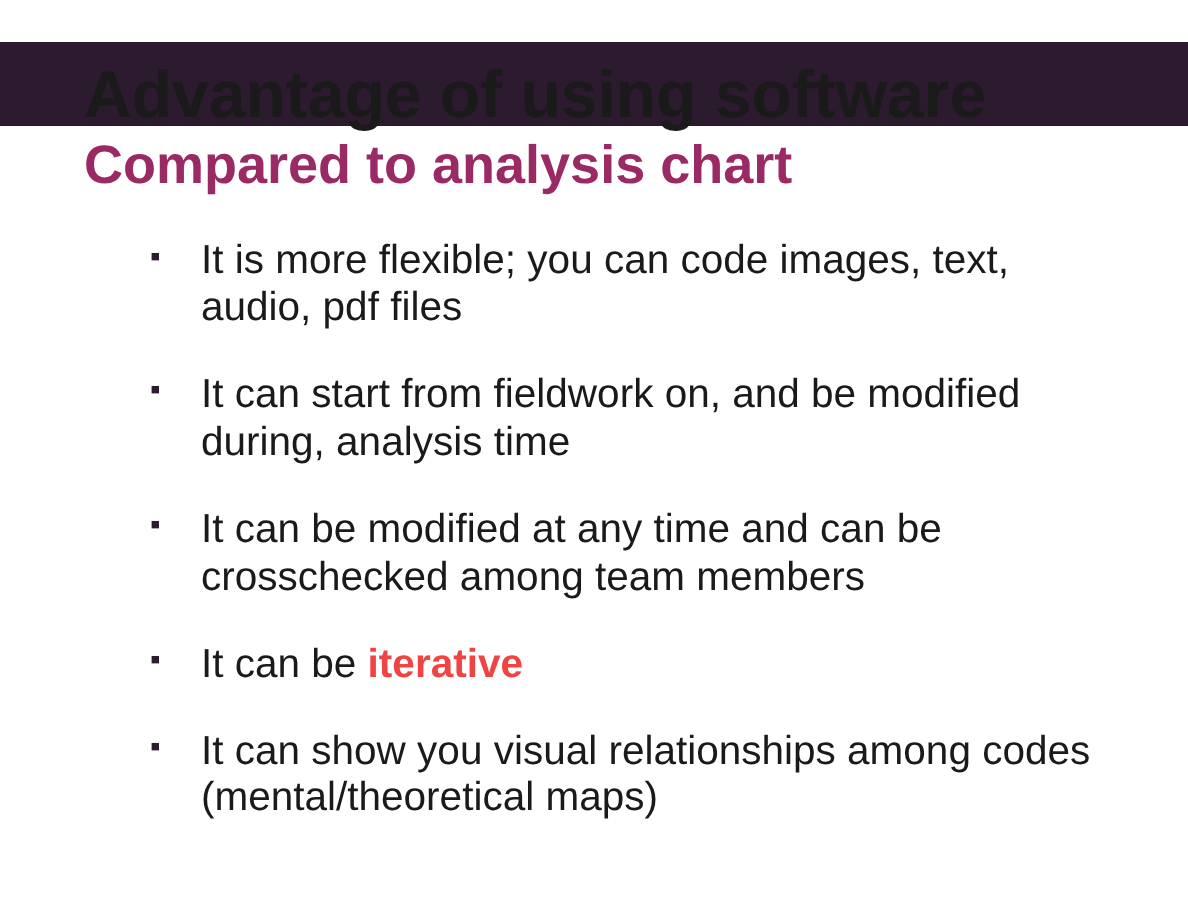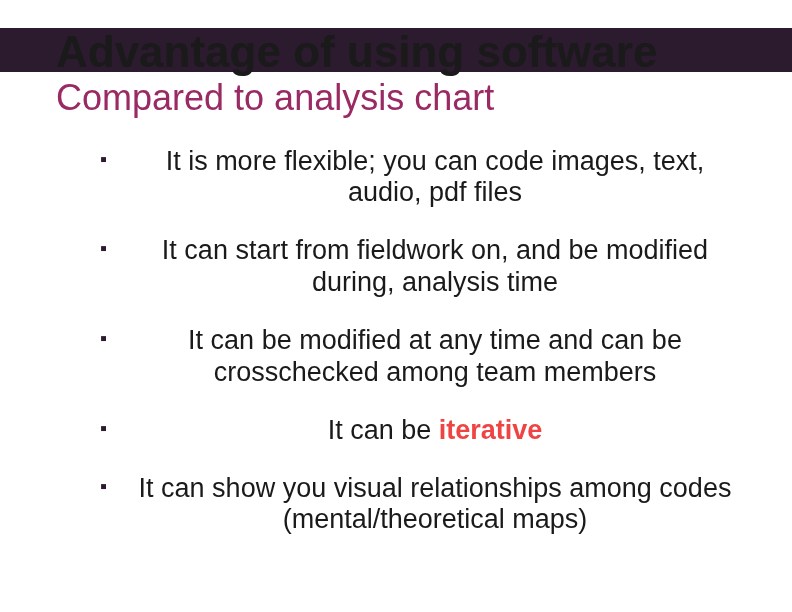--- a/index.html
+++ b/index.html
@@ -13,48 +13,47 @@
   }
   .slide {
     width: 792px;
     height: 612px;
     position: relative;
     box-sizing: border-box;
   }
   .title-bar {
     background: #2c1a2e;
     margin-top: 28px;
-    height: 44px;
+    height: 56px;
     position: relative;
   }
   .title-text {
     position: absolute;
     left: 56px;
     bottom: -2px;
     font-size: 44px;
     font-weight: 700;
     color: #1a1a1a;
     line-height: 1;
     white-space: nowrap;
   }
   .subtitle {
     margin: 6px 0 14px 56px;
     font-size: 36px;
-    font-weight: 400;
+    font-weight: 700;
     color: #9a2a63;
     line-height: 1.1;
   }
   .body {
     margin: 28px 56px 0 90px;
   }
   ul.bullets {
     list-style: none;
     margin: 0;
     padding: 0;
-    text-align: center;
   }
   ul.bullets > li {
     position: relative;
     padding-left: 44px;
     font-size: 27px;
     line-height: 1.18;
     color: #1a1a1a;
     margin-bottom: 26px;
   }
   ul.bullets > li::before {

